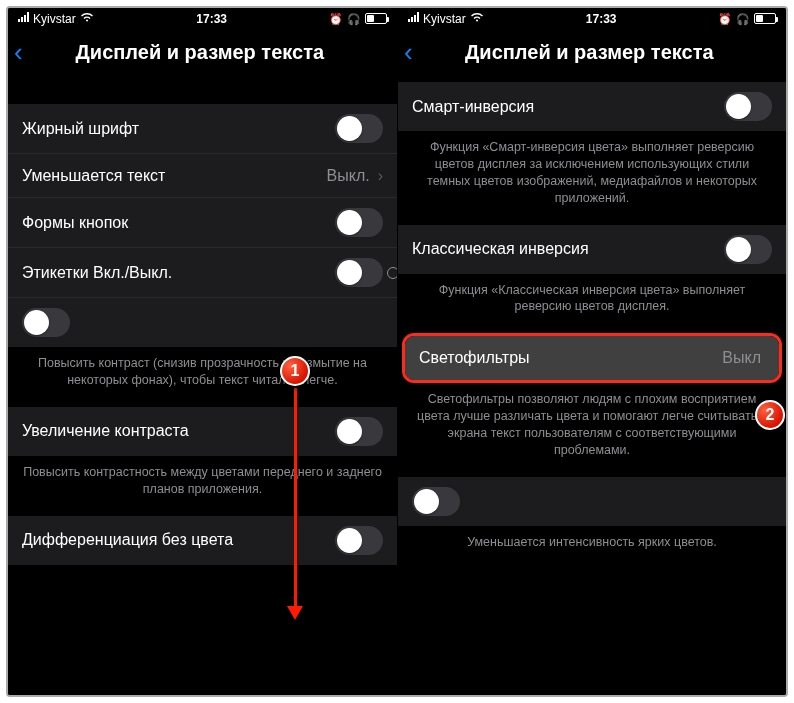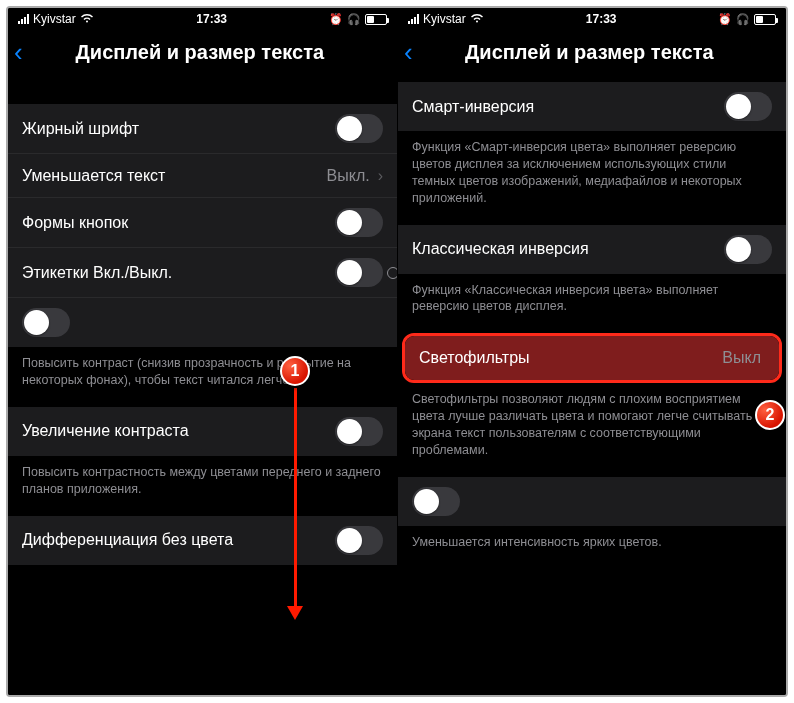--- a/index.html
+++ b/index.html
@@ -32,21 +32,21 @@
   .phone + .phone { border-left: 1px solid #000; }
   .status-bar {
     height: 22px;
     display: flex;
     align-items: center;
     justify-content: space-between;
     padding: 0 10px;
     font-size: 12px;
     color: #fff;
   }
-  .status-left, .status-right { display: flex; align-items: center; gap: 4px; }
+  .status-left, .status-right { display: flex; gap: 4px; }
   .status-center { font-weight: 600; }
   .nav-bar {
     height: 44px;
     display: flex;
     align-items: center;
     padding: 0 6px;
     background: #000;
   }
   .back-chevron {
     color: #0a84ff;
@@ -106,27 +106,28 @@
     right: -16px; top: 9px;
     width: 10px; height: 10px;
     border: 1px solid #8e8e93;
     border-radius: 50%;
   }
   .footer {
     padding: 8px 14px 4px 14px;
     color: #8e8e93;
     font-size: 12.5px;
     line-height: 1.35;
+    text-align: center;
   }
   .highlight {
     border: 3px solid #ff2a1a;
     border-radius: 12px;
     margin: 0 4px;
   }
-  .highlight .row { background: #7f1d1d; border-radius: 9px; border-bottom: none; }
+  .highlight .row { background: #404040; border-radius: 9px; border-bottom: none; }
   .marker {
     position: absolute;
     width: 30px; height: 30px;
     border-radius: 50%;
     background: radial-gradient(circle at 30% 30%, #ff6040, #d81400 70%);
     border: 2px solid #fff;
     box-shadow: 0 2px 4px rgba(0,0,0,0.6);
     color: #fff;
     font-weight: 700;
     font-size: 16px;

